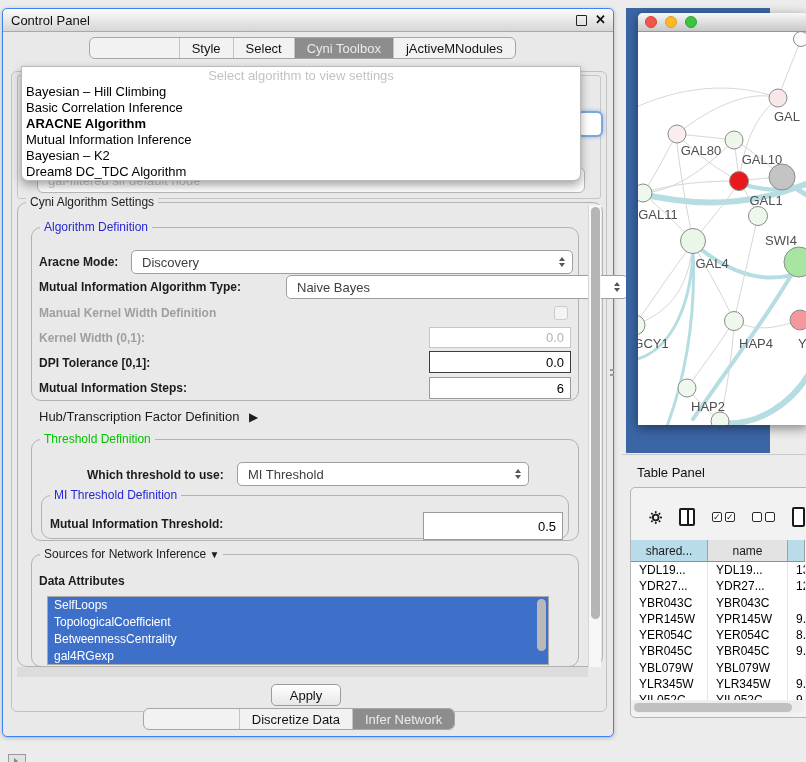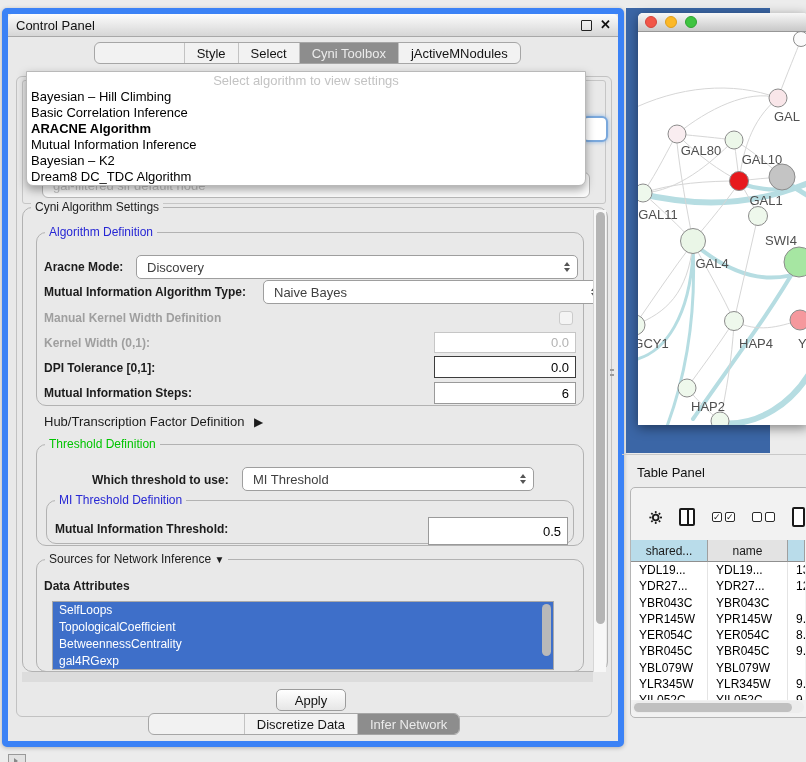--- a/index.html
+++ b/index.html
@@ -1,21 +1,21 @@
 <!DOCTYPE html>
 <html><head>
 <meta charset="utf-8">
 <style>
   html,body{margin:0;padding:0;}
   .screen{position:relative;width:806px;height:762px;overflow:hidden;background:#ececec;
     font-family:"Liberation Sans",sans-serif;color:#1b1b1b;}
 
   
   .cp-window{position:absolute;left:2px;top:8px;width:610px;height:727px;background:#e9e9e9;
-    border:6px solid #3b82f6;border-radius:5px;box-shadow:0 1px 4px rgba(0,0,0,.25);}
+    border:1px solid #3b82f6;border-radius:5px;box-shadow:0 1px 4px rgba(0,0,0,.25);}
   .cp-titlebar{position:absolute;left:0;top:0;right:0;height:22px;border-radius:5px 5px 0 0;
     background:linear-gradient(#fcfcfc,#d6d6d6);border-bottom:1px solid #a8a8a8;}
   .cp-title{position:absolute;left:8px;top:4px;font-size:13px;color:#111;}
   .win-float{position:absolute;right:26px;top:6px;width:9px;height:9px;border:1.5px solid #222;border-radius:1px;}
   .win-close{position:absolute;right:7px;top:3px;font-size:13px;font-weight:700;color:#111;}
 
   
   .tabbar{position:absolute;display:flex;height:22px;border:1px solid #a6a6a6;border-radius:6px;
     overflow:hidden;background:#f2f2f2;box-sizing:border-box;}
   .tab{display:flex;align-items:center;gap:5px;padding:0 12px;font-size:13px;color:#141414;
@@ -189,21 +189,21 @@
     </div>
     <span class="lbl" style="left:36px;top:246px;">Aracne Mode:</span>
     <div class="combo" style="left:128px;top:241px;width:442px;height:24px;">
       <span>Discovery</span>
       <span class="arrows">
           <i class="up"></i>
           <i class="dn"></i>
         </span>
     </div>
     <span class="lbl" style="left:36px;top:271px;">Mutual Information Algorithm Type:</span>
-    <div class="combo" style="left:255px;top:266px;width:342px;height:24px;">
+    <div class="combo" style="left:283px;top:266px;width:342px;height:24px;">
       <span>Naive Bayes</span>
       <span class="arrows">
           <i class="up"></i>
           <i class="dn"></i>
         </span>
     </div>
     <span class="lbl dis" style="left:36px;top:297px;">Manual Kernel Width Definition</span>
     <span class="checkbox" style="left:551px;top:297px;"></span>
     <span class="lbl dis" style="left:36px;top:322px;">Kernel Width (0,1):</span>
     <div class="field dis" style="left:426px;top:318px;width:142px;height:21px;">

